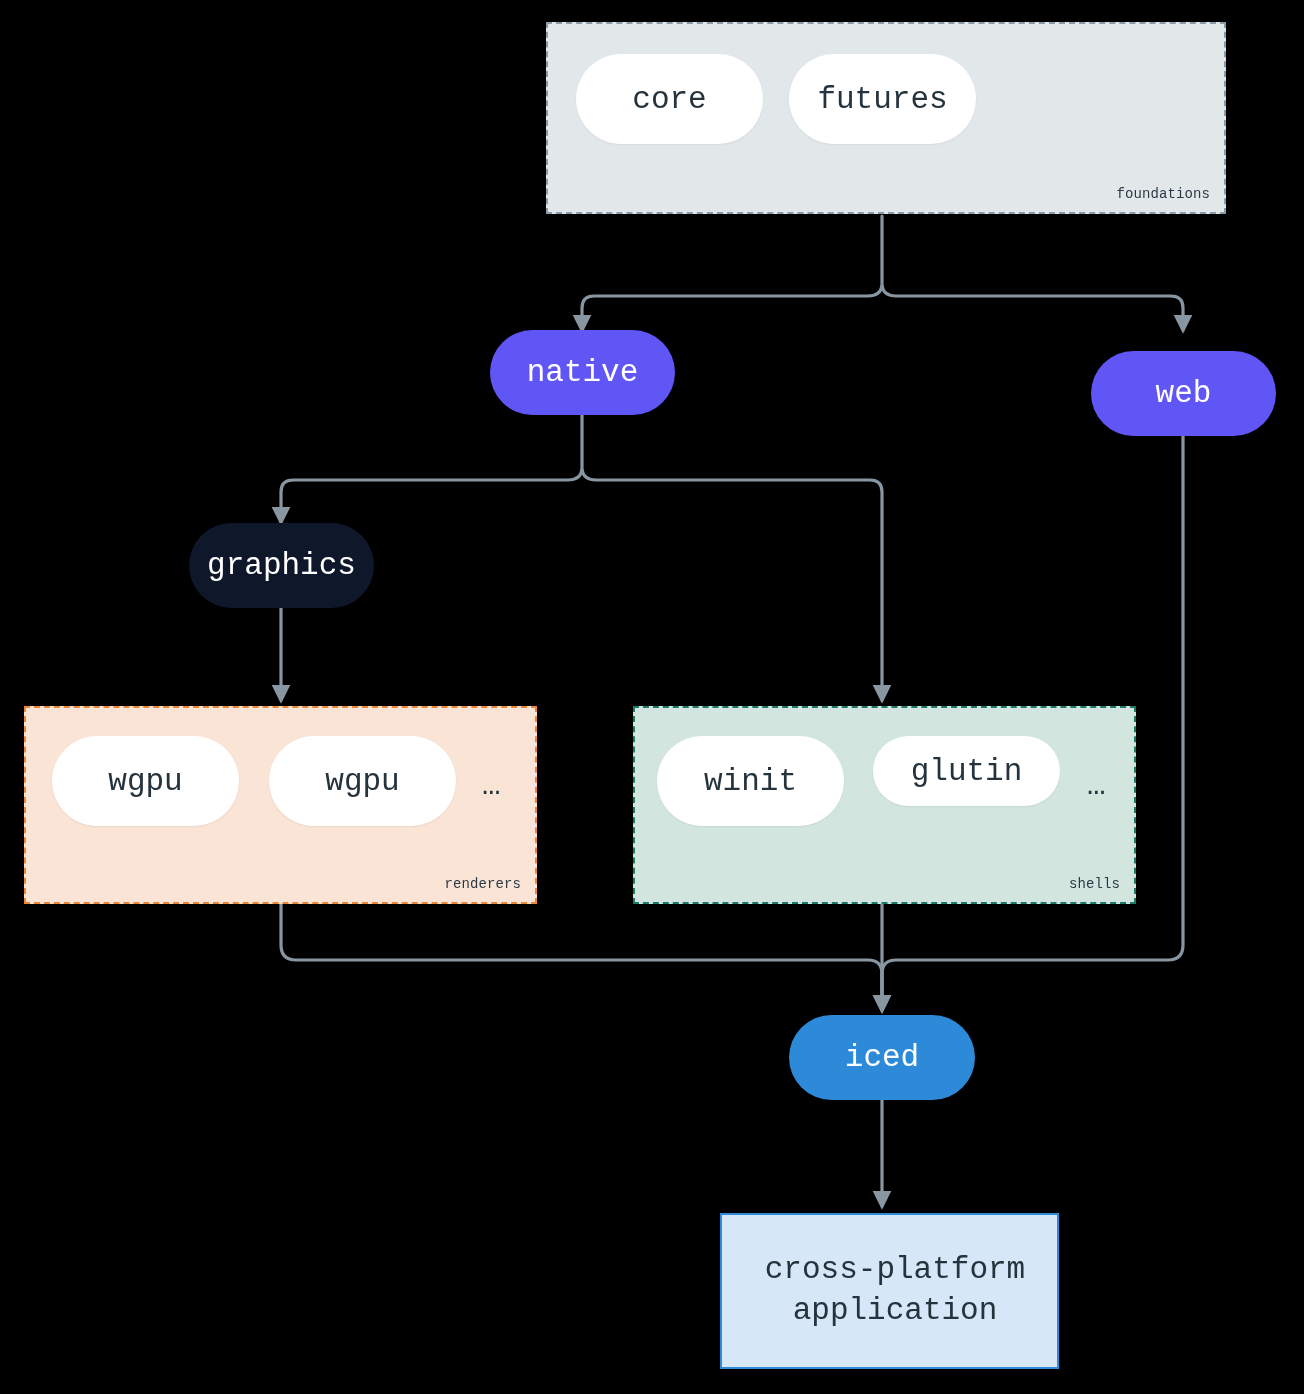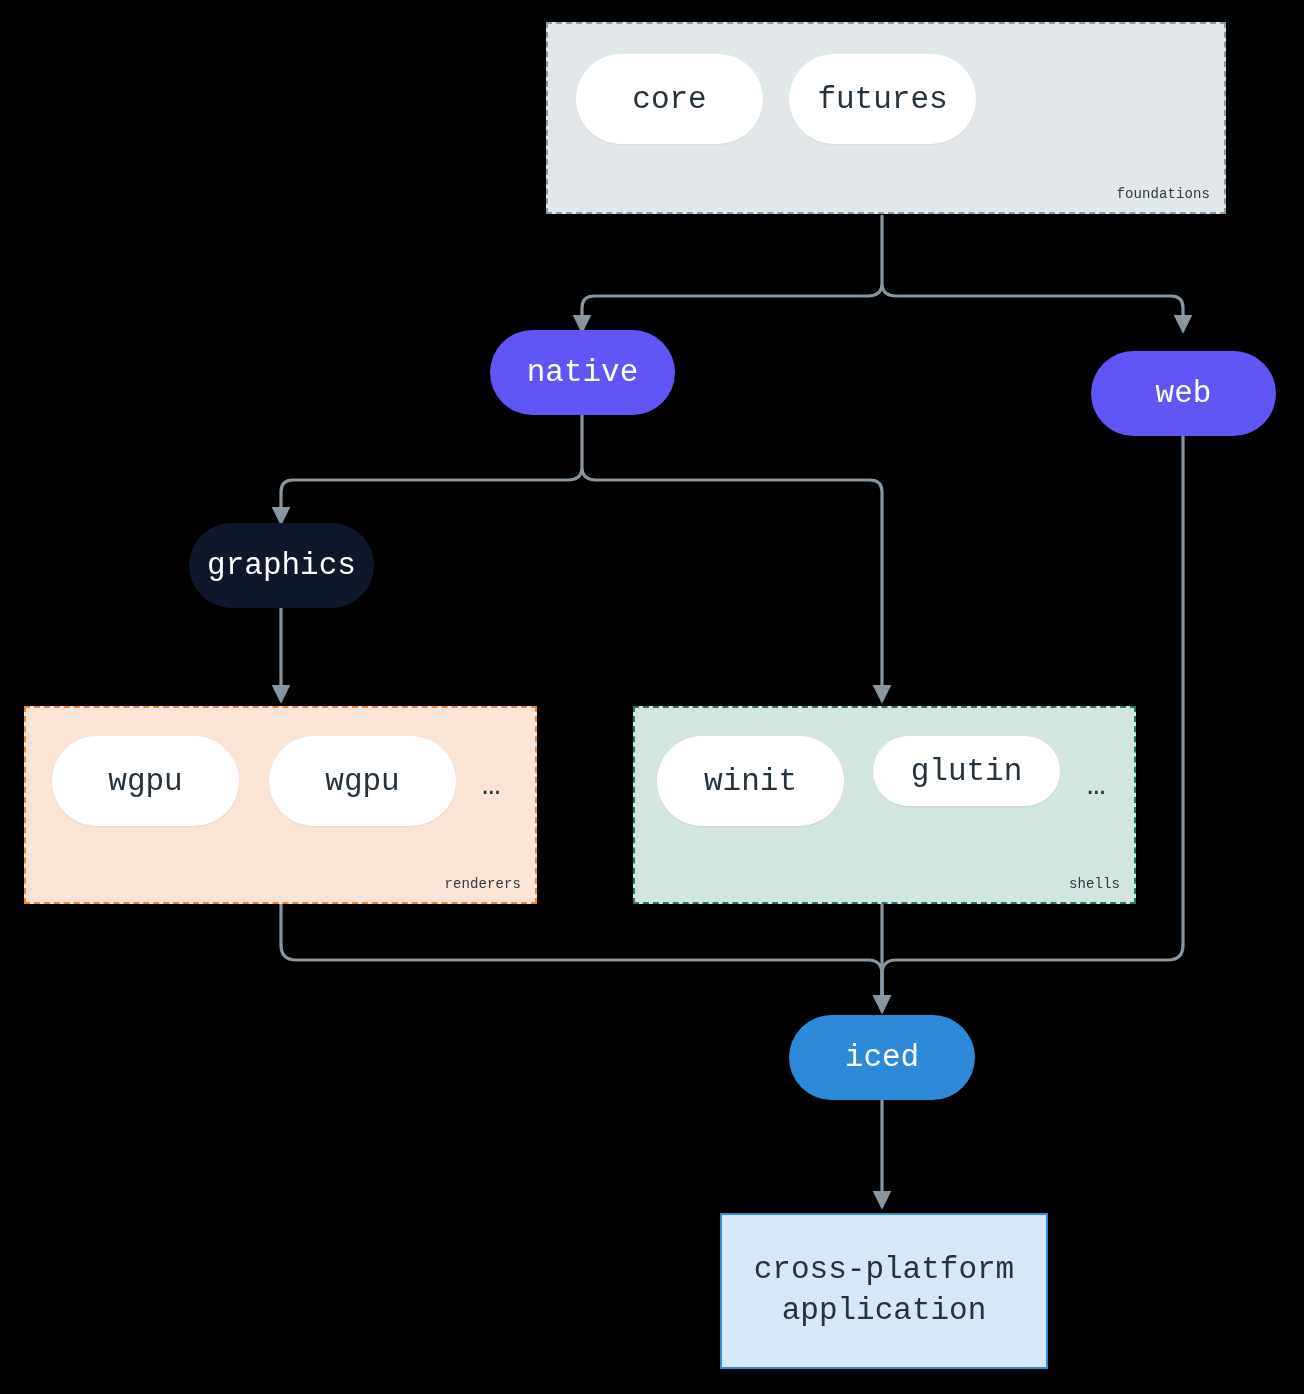--- a/index.html
+++ b/index.html
@@ -98,20 +98,21 @@
     background: #d6e8f8;
     border: 2px solid #2f8ad9;
     display: flex;
     flex-direction: column;
     align-items: center;
     justify-content: center;
     font-size: 31px;
     color: #25333d;
     line-height: 1.32;
     text-align: center;
+    padding-left: 11px;
   }
 </style>
 </head>
 <body>
 
 <div id="stage">
 
   <svg id="edges" viewBox="0 0 1304 1394" width="1304" height="1394">
     <defs>
       <marker id="arrow" viewBox="0 0 12 12" refX="9" refY="6" markerWidth="7" markerHeight="7" orient="auto-start-reverse">

